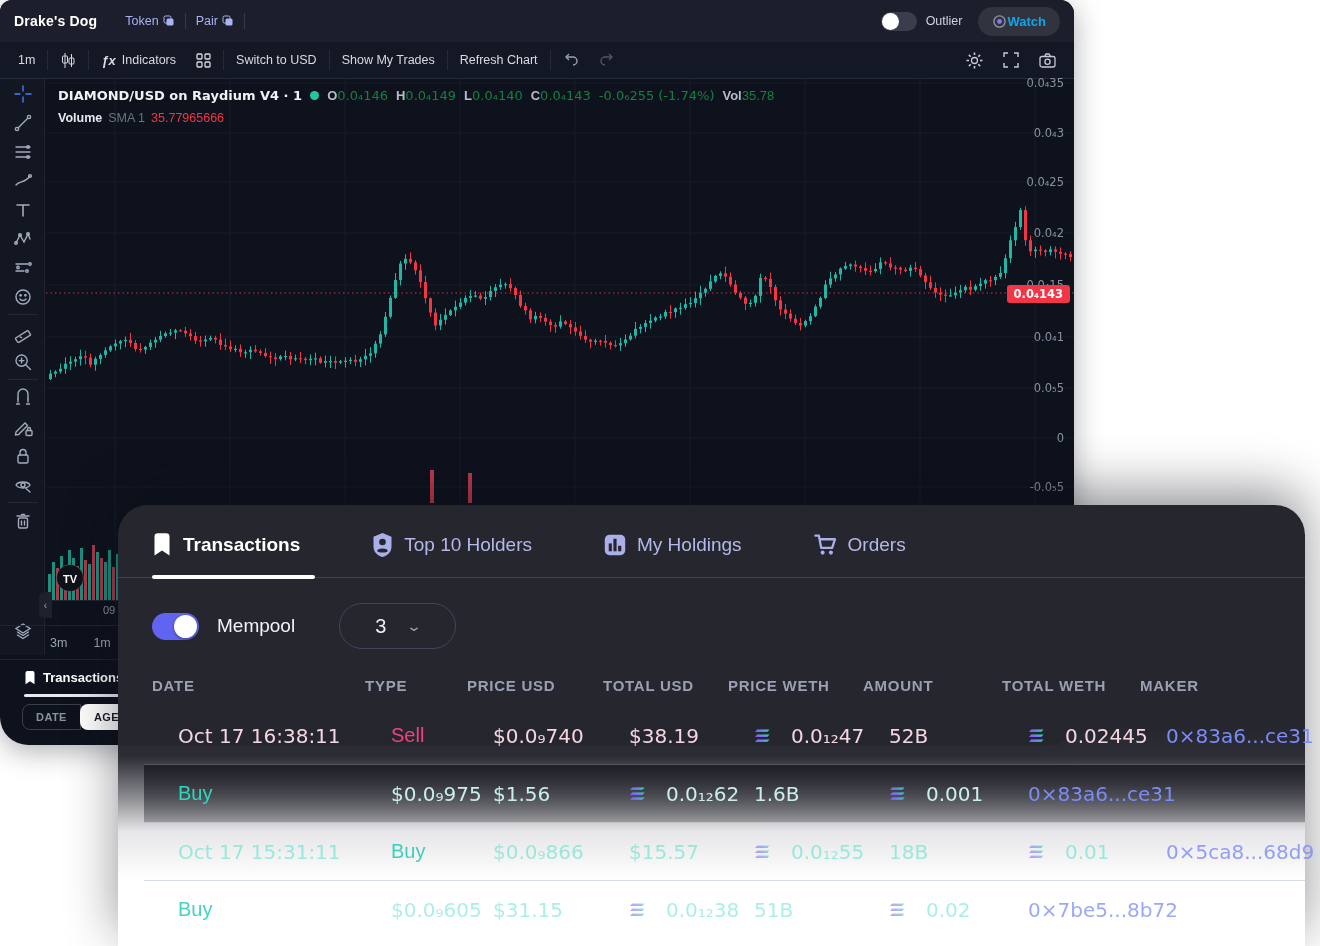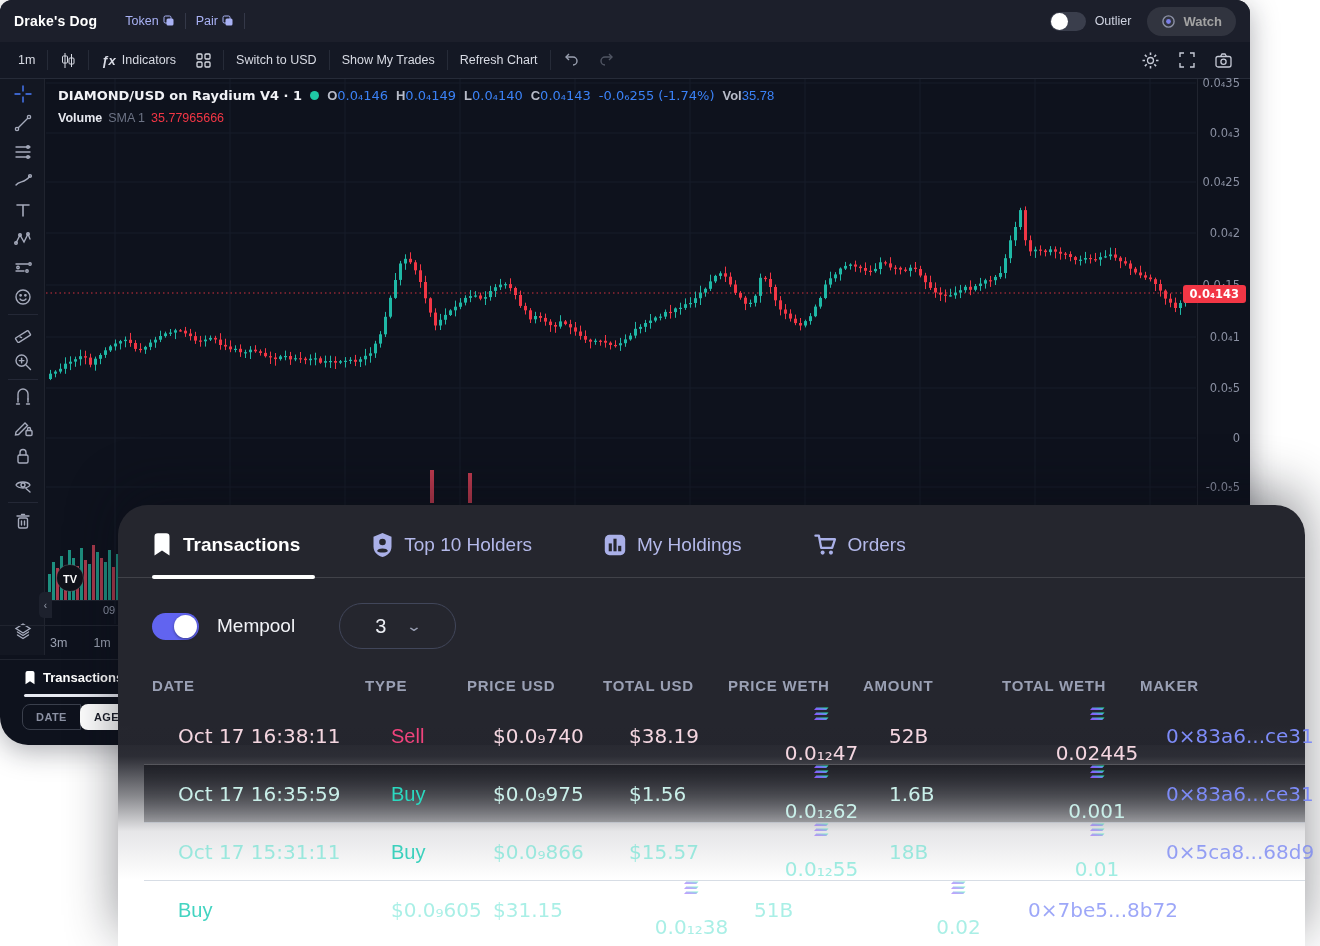--- a/index.html
+++ b/index.html
@@ -1,49 +1,49 @@
 <!DOCTYPE html>
 <html><head>
 <meta charset="utf-8">
 <style>
   html,body{margin:0;padding:0;}
   body{width:1320px;height:946px;background:#ffffff;position:relative;overflow:hidden;
        font-family:"Liberation Sans","DejaVu Sans",sans-serif;-webkit-font-smoothing:antialiased;}
   .sub{font-family:"DejaVu Sans",sans-serif;}
   
-  .chart-window{position:absolute;left:0;top:0;width:1250px;height:745px;background:#0e121d;
+  .chart-window{position:absolute;left:0;top:0;width:1074px;height:745px;background:#0e121d;
     border-radius:12px 14px 24px 28px;overflow:hidden;box-shadow:0 6px 28px rgba(20,24,38,.35);}
   .topbar{height:42px;background:#1c1f2b;display:flex;align-items:center;padding:0 14px;gap:10px;}
   .tb-title{color:#fff;font-size:14px;font-weight:bold;letter-spacing:.2px;}
   .tb-link{color:#a9b2f5;font-size:12.5px;display:flex;align-items:center;gap:4px;cursor:pointer;}
   .tb-sep{width:1px;height:16px;background:#343848;}
   .tb-right{margin-left:auto;display:flex;align-items:center;gap:16px;}
   .toggle-off{width:36px;height:19px;border-radius:10px;background:#3a3e4c;position:relative;}
   .toggle-off .knob{position:absolute;left:1px;top:1px;width:17px;height:17px;border-radius:50%;background:#fff;}
   .tb-right .lbl{color:#cfd3e0;font-size:12.5px;}
-  .watch-btn{display:flex;align-items:center;gap:7px;background:#31343f;border-radius:15px;height:29px;padding:0 14px;color:#a3a3a3;font-size:13px;font-weight:bold;cursor:pointer;text-align:center;}
+  .watch-btn{display:flex;align-items:center;background:#31343f;border-radius:15px;height:29px;padding:0 14px;color:#0ea5e9;font-size:13px;font-weight:bold;cursor:pointer;text-align:center;}
   .toolbar{height:36px;background:#141824;display:flex;align-items:center;padding:0 8px;border-bottom:1px solid #262b38;color:#d8dbe4;font-size:12.5px;}
   .tool-item{padding:0 10px;display:flex;align-items:center;gap:6px;cursor:pointer;white-space:nowrap;}
   .tool-sep{width:1px;height:20px;background:#262b38;margin:0 2px;}
   .toolbar .right{margin-left:auto;display:flex;align-items:center;}
   .fx{font-style:italic;font-weight:bold;font-size:13px;}
   .dim{opacity:.45;}
   svg.icon{display:block;}
   
   .tools{position:absolute;left:0;top:79px;width:45px;bottom:90px;display:flex;flex-direction:column;align-items:center;background:#131722;}
   .tools:after{content:"";position:absolute;right:0;top:0;bottom:0;width:1px;background:#20242f;}
   .tool-btn{width:32px;height:29px;display:flex;align-items:center;justify-content:center;cursor:pointer;}
   .tools .sep{width:30px;height:1px;background:#242836;margin:3px 0;}
   .collapse-handle{position:absolute;left:39px;top:592px;width:13px;height:26px;background:#1d212d;border-radius:5px 0 0 5px;color:#9aa0b0;font-size:10px;display:flex;align-items:center;justify-content:center;z-index:3;}
   
   .legend{position:absolute;left:58px;top:88px;z-index:2;font-size:13px;display:flex;align-items:center;gap:8px;white-space:nowrap;justify-content:center;}
   .legend .sym{color:#f1f2f6;font-weight:bold;}
   .legend .dot{width:9px;height:9px;border-radius:50%;background:#1fc8a5;display:inline-block;}
   .legend .olabel{color:#b8bcc9;font-weight:bold;}
-  .legend .val{color:#3b82f6;}
+  .legend .val{color:#15803d;}
   .legend2{position:absolute;left:58px;top:111px;z-index:2;font-size:12.5px;display:flex;gap:6px;}
   .legend2 .n{color:#e6e8ef;font-weight:bold;}
   .legend2 .p{color:#6c7385;}
   .legend2 .v{color:#f23645;}
   
   .axis-label{position:absolute;right:10px;color:#8a90a2;font-size:11.5px;transform:translateY(-50%);}
   .price-tag{position:absolute;right:4px;background:#f23645;color:#fff;font-size:11.5px;font-weight:bold;padding:2px 7px;border-radius:3px;transform:translateY(-50%);z-index:2;}
   .axis-sep{position:absolute;left:1197px;top:79px;bottom:90px;width:1px;background:#20242f;}
   
   .time-label{position:absolute;left:103px;top:604px;color:#8a90a2;font-size:11px;}
@@ -68,21 +68,21 @@
   .ov-tabline .active-ind{position:absolute;left:34px;top:0;width:163px;height:4px;background:#fff;border-radius:3px;}
   .mempool-row{display:flex;align-items:center;gap:18px;padding:24px 34px 0 34px;height:46px;}
   .mtoggle{width:47px;height:27px;border-radius:14px;background:#6164f0;position:relative;cursor:pointer;flex:none;}
   .mtoggle .knob{position:absolute;right:2px;top:2px;width:23px;height:23px;border-radius:50%;background:#fff;box-shadow:0 1px 3px rgba(0,0,0,.4);}
   .mempool-label{color:#f2f3f7;font-size:19px;}
   .mdrop{margin-left:26px;width:115px;height:44px;border:1.5px solid #41465a;border-radius:23px;display:flex;align-items:center;justify-content:center;gap:22px;color:#eceef4;font-size:20px;cursor:pointer;}
   .mdrop .chev{color:#9aa0b4;font-size:14px;transform:scaleX(1.4);}
   .tgrid{display:grid;grid-template-columns:213px 102px 136px 125px 135px 139px 138px 1fr;align-items:center;padding:0 34px;}
   .thead{margin-top:22px;height:28px;color:#9aa0b4;font-size:15px;letter-spacing:.05em;font-weight:bold;}
   .trow{height:57px;font-size:20px;}
-  .cell-flex{display:flex;align-items:center;gap:20px;flex-direction:column;}
+  .cell-flex{display:flex;align-items:center;gap:20px;}
   .trow .maker{font-size:20px;}
   .row-sell{color:#f4d6e0;}
   .row-sell .type{color:#f0437c;}
   .row-sell .maker{color:#7d8bf7;}
   .row-buy1{color:#c9efe9;background:linear-gradient(180deg,rgba(28,29,36,.9),rgba(52,53,60,.35));border-top:1px solid rgba(255,255,255,.14);}
   .row-buy1 .type{color:#2bd9c0;}
   .row-buy1 .maker{color:#7d8bf7;}
   .row-fade1{color:rgba(73,222,202,.52);border-top:1px solid rgba(170,180,195,.4);}
   .row-fade1 .type{color:rgba(14,200,175,.8);}
   .row-fade1 .maker{color:rgba(110,125,244,.72);}
@@ -996,21 +996,20 @@
             </defs>
     <path d="M3.2 0.5 H15.5 L13.3 3 H1 Z" fill="url(#solg)"></path>
     <path d="M3.2 5.5 H15.5 L13.3 8 H1 Z" transform="translate(0,0) scale(1,1)" fill="url(#solg)"></path>
     <path d="M3.2 10.5 H15.5 L13.3 13 H1 Z" fill="url(#solg)"></path>
   </svg>
           <span class="sub">0.02445</span>
         </span>
         <span class="maker sub">0×83a6...ce31</span>
       </div>
       <div class="tgrid trow row-buy1">
-        <span class="sub">Oct 17 16:35:59</span>
         <span class="type">Buy</span>
         <span class="sub">$0.0₉975</span>
         <span class="sub">$1.56</span>
         <span class="cell-flex">
           <svg class="icon" width="17" height="14" viewBox="0 0 17 14">
     <defs>
               <linearGradient id="solg" x1="0" y1="1" x2="1" y2="0">
       <stop offset="0" stop-color="#9945FF"></stop>
                 <stop offset="0.5" stop-color="#6e7cf0"></stop>
                 <stop offset="1" stop-color="#19FB9B"></stop>

